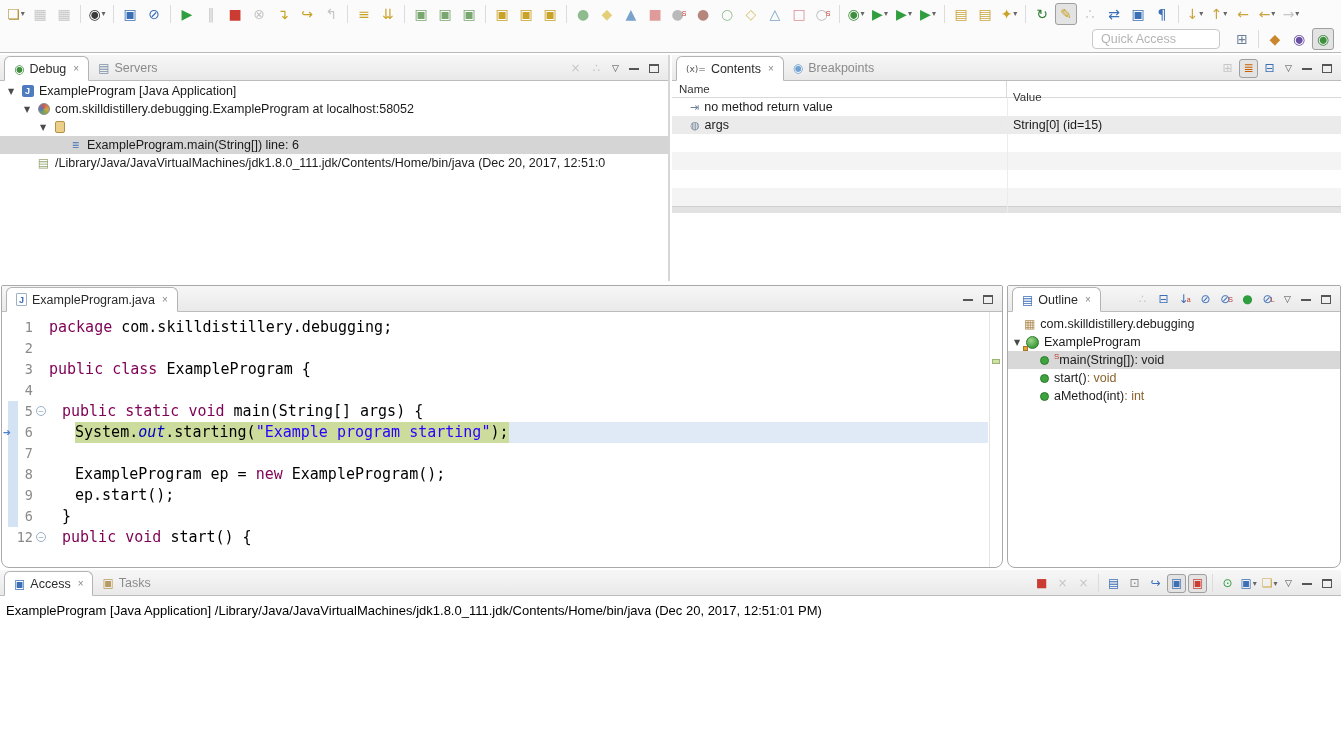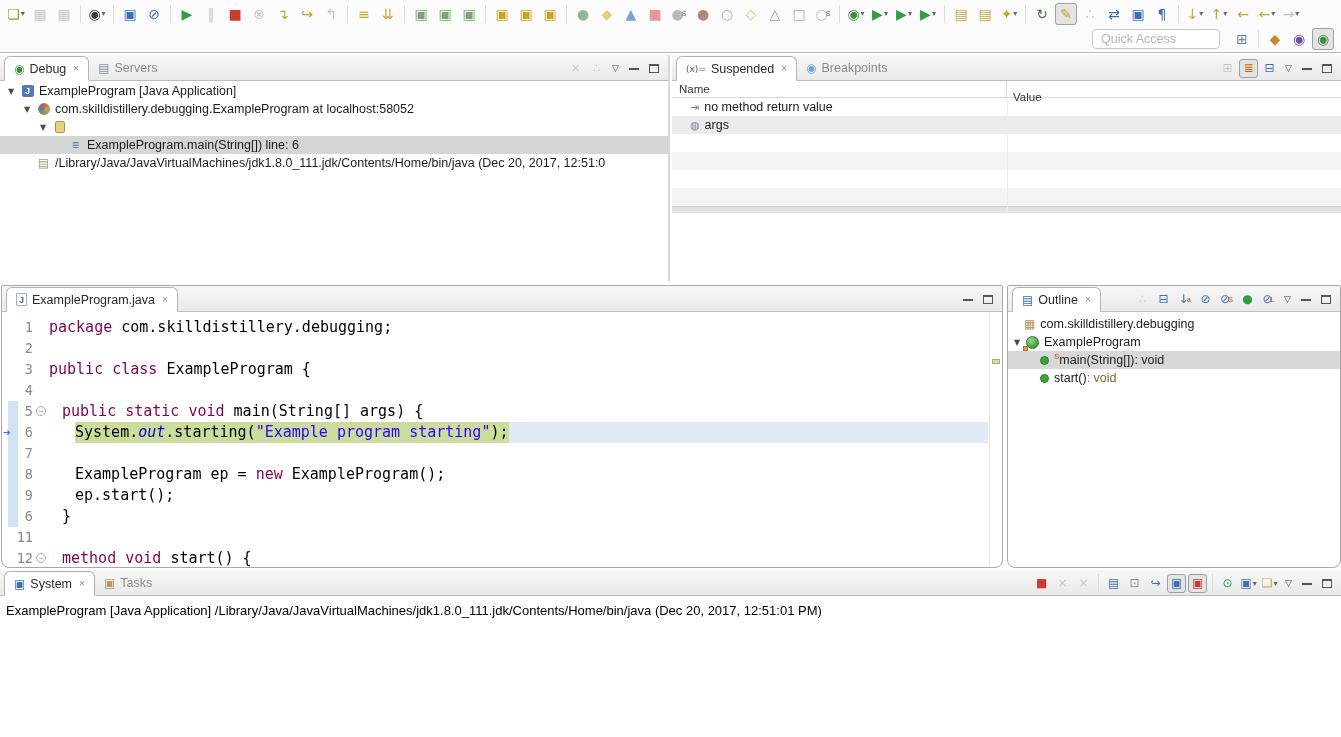--- a/index.html
+++ b/index.html
@@ -352,21 +352,21 @@
         </span>
         <span>/Library/Java/JavaVirtualMachines/jdk1.8.0_111.jdk/Contents/Home/bin/java (Dec 20, 2017, 12:51:0</span>
       </div>
     </div>
 </div>
 
 <div class="view" id="variables-view">
   <div class="vhead">
     <div class="tab active">
       <span class="ticon" style="font-size:9px;color:#555">(x)=</span>
-      <span>Suspended</span>
+      <span>Contents</span>
       <span class="tclose">×</span>
     </div>
     <div class="tab">
       <span class="ticon" style="color:#6fa1d2">◉</span>
       <span>Breakpoints</span>
     </div>
     <div class="vtools" id="vars-vtools">
         <span class="tbi">
           <span class="g" style="color: rgb(198, 198, 198);">⊞</span>
         </span>
@@ -392,20 +392,21 @@
           <span class="vico">⇥</span>
           <span>no method return value</span>
         </div>
         <div class="c2"></div>
       </div>
       <div class="vrow sel">
         <div class="c1">
           <span class="vico">◍</span>
           <span>args</span>
         </div>
+        <div class="c2">String[0]  (id=15)</div>
       </div>
       <div class="stripe"></div>
       <div class="stripe alt"></div>
       <div class="stripe"></div>
       <div class="stripe alt"></div>
       <div class="vband"></div>
     </div>
 </div>
 
 <div class="view" id="editor-card">
@@ -480,32 +481,26 @@
         <span class="ind" style="width: 26px;"></span>
         <span class="txt"><span class="tk-pl">ep.start();</span></span>
       </div>
       <div class="cl">
         <span class="num">6</span>
         <span class="foldc"></span>
         <span class="ind" style="width: 13px;"></span>
         <span class="txt"><span class="tk-pl">}</span></span>
       </div>
       <div class="cl">
-        <span class="num">11</span>
-        <span class="foldc"></span>
-        <span class="ind" style="width: 0px;"></span>
-        <span class="txt"></span>
-      </div>
-      <div class="cl">
         <span class="num">12</span>
         <span class="foldc">
           <span class="foldm">−</span>
         </span>
         <span class="ind" style="width: 13px;"></span>
-        <span class="txt"><span class="tk-kw">method void </span><span class="tk-pl">start() {</span></span>
+        <span class="txt"><span class="tk-kw">public void </span><span class="tk-pl">start() {</span></span>
       </div>
     </div>
   <div id="overview-ruler">
     <div id="ov-marker"></div>
   </div>
 </div>
 
 <div class="view" id="outline-card">
   <div class="vhead">
     <div class="tab active">
@@ -566,28 +561,35 @@
         <span>main(String[])</span>
         <span class="oret"> : void</span>
       </div>
       <div class="orow" style="padding-left: 32px;">
         <span class="oico">
           <span class="mdot"></span>
         </span>
         <span>start()</span>
         <span class="oret"> : void</span>
       </div>
+      <div class="orow" style="padding-left: 32px;">
+        <span class="oico">
+          <span class="mdot"></span>
+        </span>
+        <span>aMethod(int)</span>
+        <span class="oret"> : int</span>
+      </div>
     </div>
 </div>
 
 <div class="view" id="console-view">
   <div class="vhead">
     <div class="tab active">
       <span class="ticon" style="color:#3b6fb6">▣</span>
-      <span>System</span>
+      <span>Access</span>
       <span class="tclose">×</span>
     </div>
     <div class="tab">
       <span class="ticon" style="color:#b89b5e">▣</span>
       <span>Tasks</span>
     </div>
     <div class="vtools" id="console-vtools">
         <span class="tbi">
           <span class="g" style="color: rgb(204, 59, 50);">■</span>
         </span>

